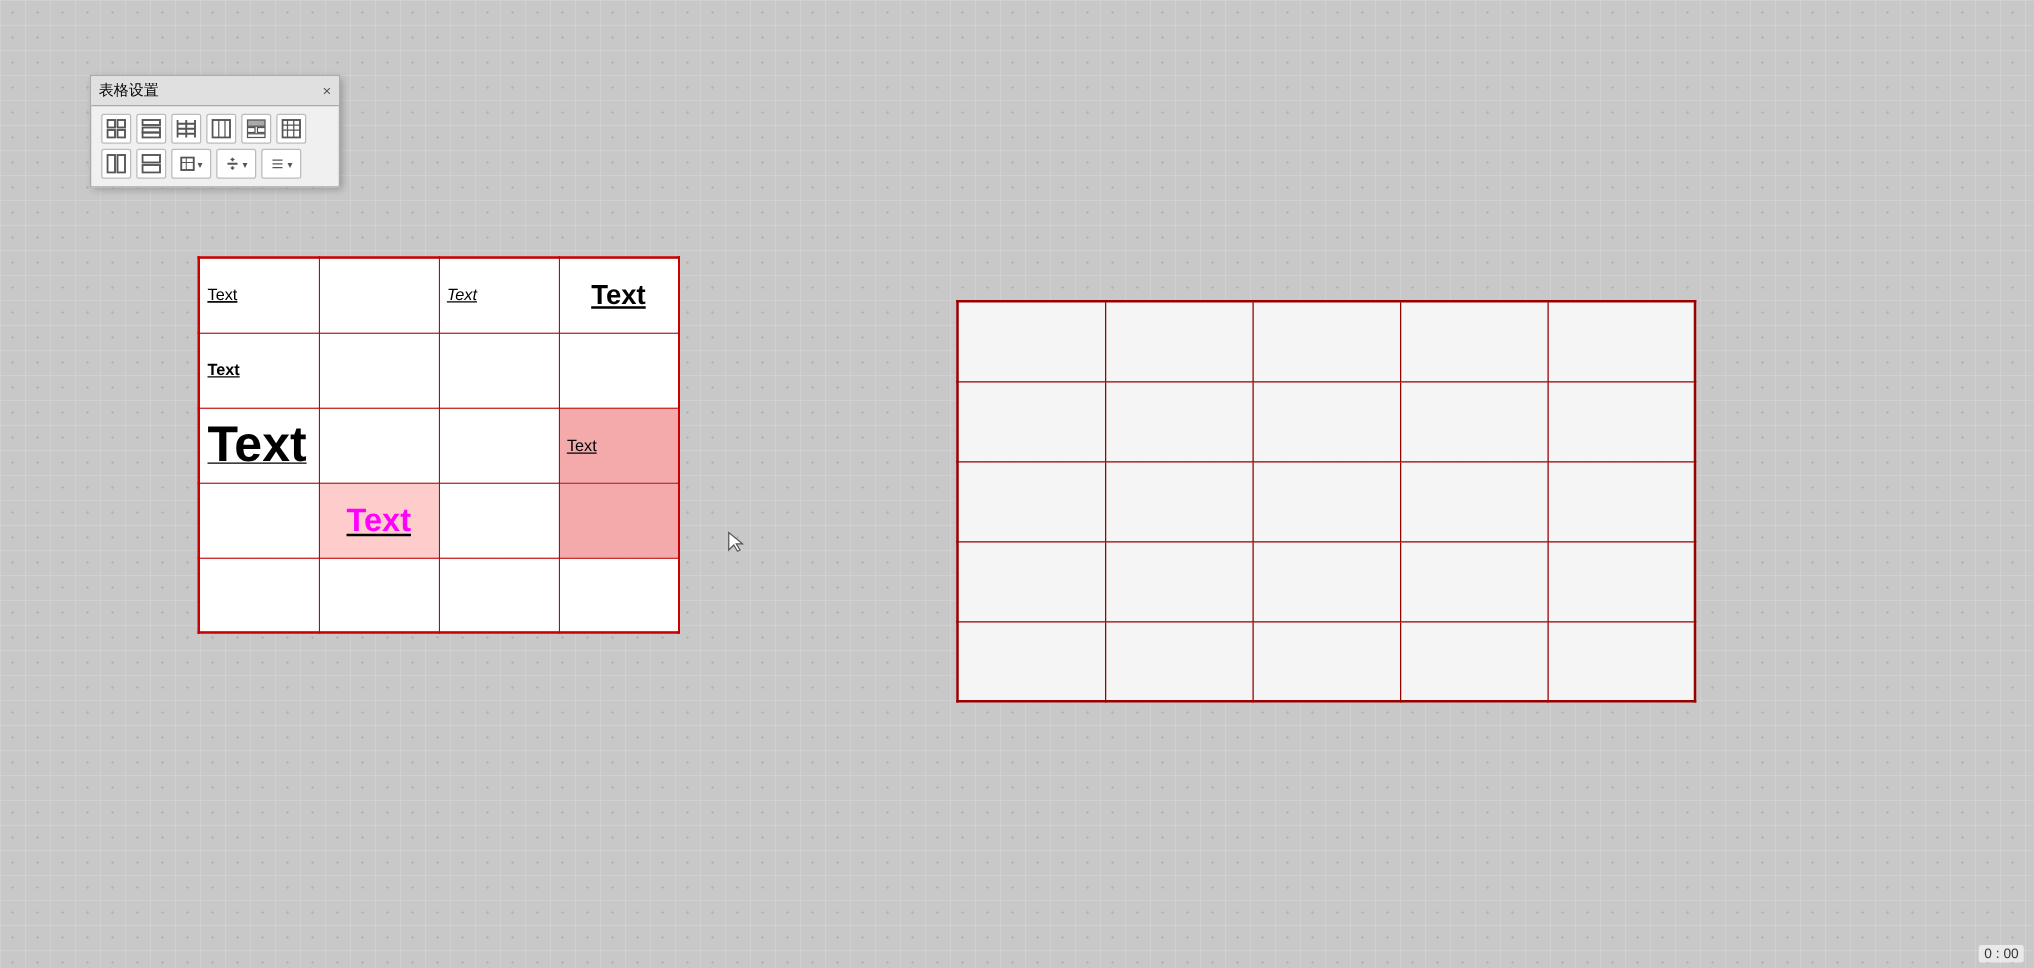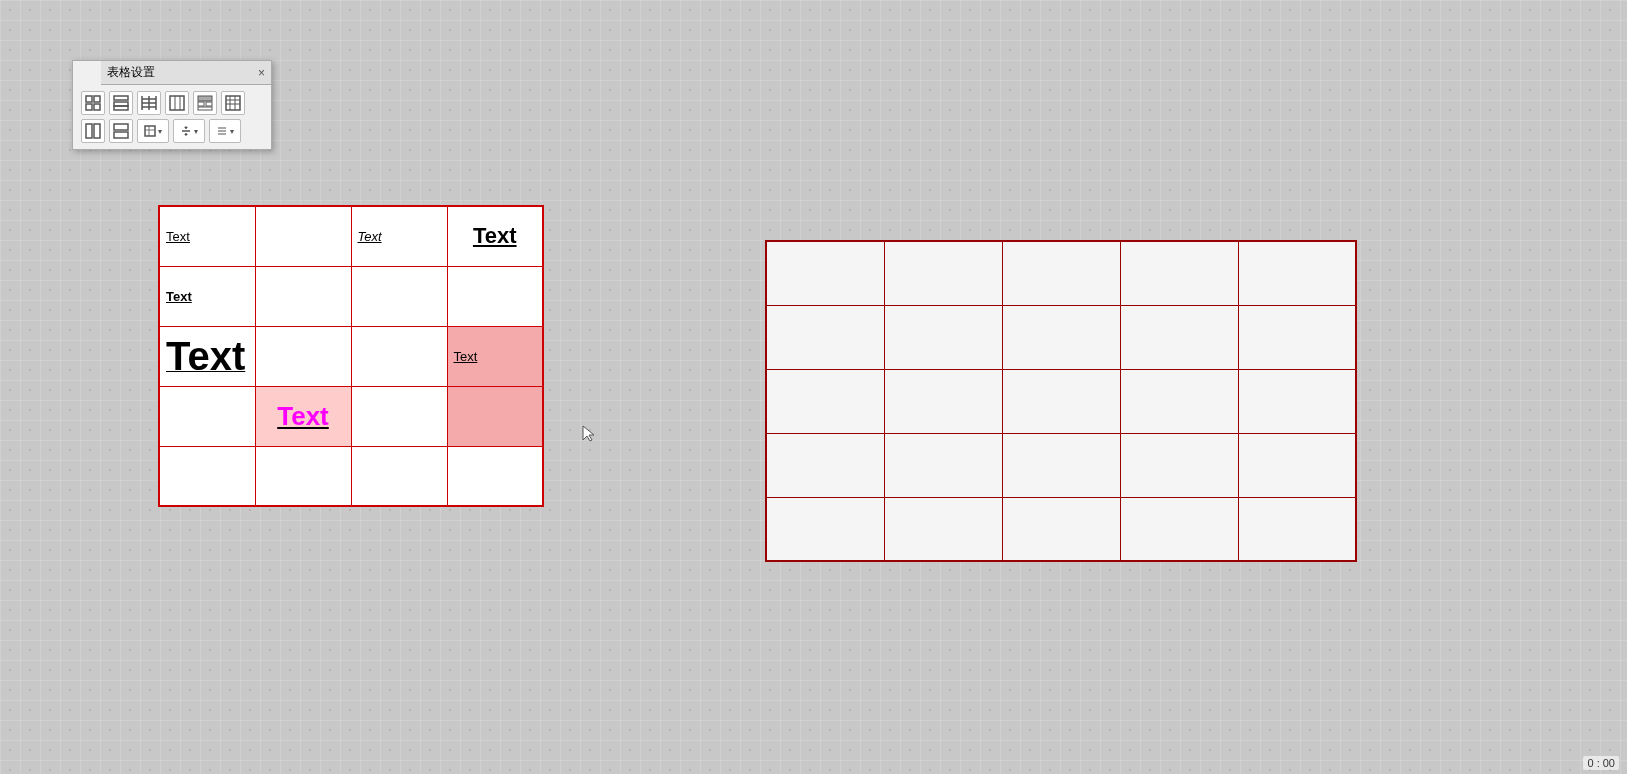--- a/index.html
+++ b/index.html
@@ -29,21 +29,20 @@
     }
 
     .toolbar-title-bar {
       display: flex;
       align-items: center;
       justify-content: space-between;
       background: #e0e0e0;
       padding: 3px 6px;
       border-bottom: 1px solid #aaa;
       font-size: 12px;
-      margin-left: 28px;
     }
 
     .toolbar-close {
       cursor: pointer;
       font-size: 12px;
       color: #555;
     }
 
     .toolbar-body {
       padding: 6px 8px;

